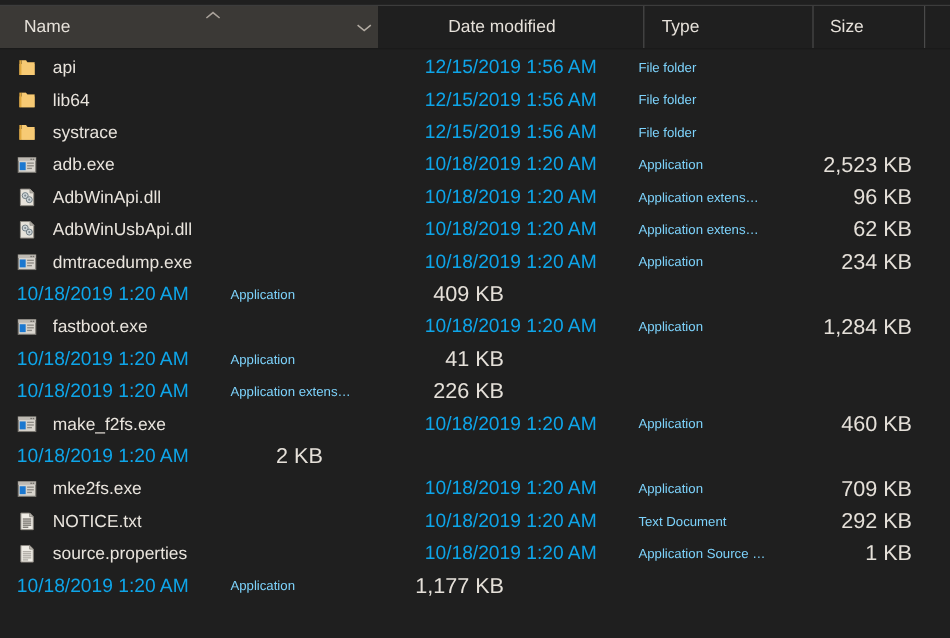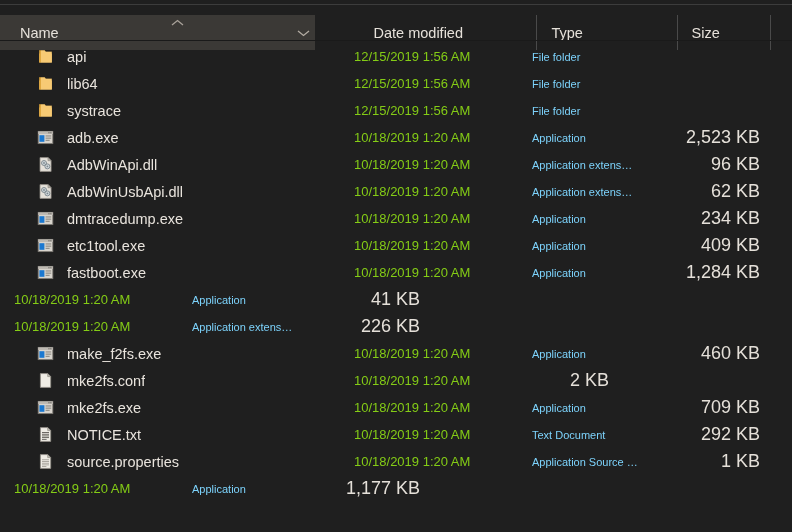--- a/index.html
+++ b/index.html
@@ -29,21 +29,21 @@
     width: 792px;
     height: 5px;
     background: #1f1f1f;
     border-bottom: 1px solid #3c3c3c;
     box-sizing: border-box;
   }
 
   
   .header {
     position: absolute;
-    top: 15px; left: 0;
+    top: 5px; left: 0;
     width: 792px;
     height: 35px;
     background: #1f1f1f;
     display: flex;
     align-items: center;
     box-sizing: border-box;
   }
   .hcell {
     position: relative;
     display: flex;
@@ -109,43 +109,43 @@
     position: relative;
     height: 27px;
     display: flex;
     align-items: center;
     box-sizing: border-box;
   }
   .cell-name {
     width: 340px;
     display: flex;
     align-items: center;
-    padding-left: 37px;
+    padding-left: 14px;
     box-sizing: border-box;
     overflow: hidden;
   }
   .icon {
     width: 17px;
     height: 17px;
     flex: 0 0 auto;
     margin-right: 13px;
     position: relative;
   }
   .icon svg { display: block; }
   .fname {
     font-size: 14.5px;
     color: #e9e4dd;
     white-space: nowrap;
     overflow: hidden;
     text-overflow: ellipsis;
   }
   .cell-date {
     width: 178px;
-    font-size: 13px;
-    color: #84cc16;
+    font-size: 16px;
+    color: #0ea5e9;
     padding-left: 14px;
     box-sizing: border-box;
     white-space: nowrap;
   }
   .cell-type {
     width: 151px;
     font-size: 11px;
     color: #7dd3fc;
     padding-left: 14px;
     box-sizing: border-box;
@@ -321,99 +321,75 @@
               <rect x="8.6" y="10.8" width="4.0" height="1.1" fill="#8d8a84"></rect>
             </svg>
           </span>
           <span class="fname">dmtracedump.exe</span>
         </div>
         <div class="cell-date">10/18/2019 1:20 AM</div>
         <div class="cell-type">Application</div>
         <div class="cell-size">234 KB</div>
       </div>
       <div class="row">
+        <div class="cell-date">10/18/2019 1:20 AM</div>
+        <div class="cell-type">Application</div>
+        <div class="cell-size">409 KB</div>
+      </div>
+      <div class="row">
         <div class="cell-name">
           <span class="icon">
             <svg width="17" height="17" viewBox="0 0 17 17">
               <rect x="1.2" y="2.4" width="14.6" height="12.2" fill="#d8d4cd" stroke="#7d7a74" stroke-width="0.9"></rect>
               <rect x="1.2" y="2.4" width="14.6" height="2.6" fill="#bdb9b2"></rect>
               <rect x="11.3" y="3.2" width="1.3" height="1.1" fill="#6f6c67"></rect>
               <rect x="13.2" y="3.2" width="1.3" height="1.1" fill="#6f6c67"></rect>
               <rect x="2.4" y="6.2" width="5.0" height="6.6" fill="#1b78d0"></rect>
               <rect x="8.6" y="6.4" width="5.6" height="1.1" fill="#8d8a84"></rect>
               <rect x="8.6" y="8.6" width="5.6" height="1.1" fill="#8d8a84"></rect>
               <rect x="8.6" y="10.8" width="4.0" height="1.1" fill="#8d8a84"></rect>
             </svg>
           </span>
-          <span class="fname">etc1tool.exe</span>
-        </div>
-        <div class="cell-date">10/18/2019 1:20 AM</div>
-        <div class="cell-type">Application</div>
-        <div class="cell-size">409 KB</div>
+          <span class="fname">fastboot.exe</span>
+        </div>
+        <div class="cell-date">10/18/2019 1:20 AM</div>
+        <div class="cell-type">Application</div>
+        <div class="cell-size">1,284 KB</div>
+      </div>
+      <div class="row">
+        <div class="cell-date">10/18/2019 1:20 AM</div>
+        <div class="cell-type">Application</div>
+        <div class="cell-size">41 KB</div>
+      </div>
+      <div class="row">
+        <div class="cell-date">10/18/2019 1:20 AM</div>
+        <div class="cell-type">Application extens…</div>
+        <div class="cell-size">226 KB</div>
       </div>
       <div class="row">
         <div class="cell-name">
           <span class="icon">
             <svg width="17" height="17" viewBox="0 0 17 17">
               <rect x="1.2" y="2.4" width="14.6" height="12.2" fill="#d8d4cd" stroke="#7d7a74" stroke-width="0.9"></rect>
               <rect x="1.2" y="2.4" width="14.6" height="2.6" fill="#bdb9b2"></rect>
               <rect x="11.3" y="3.2" width="1.3" height="1.1" fill="#6f6c67"></rect>
               <rect x="13.2" y="3.2" width="1.3" height="1.1" fill="#6f6c67"></rect>
               <rect x="2.4" y="6.2" width="5.0" height="6.6" fill="#1b78d0"></rect>
               <rect x="8.6" y="6.4" width="5.6" height="1.1" fill="#8d8a84"></rect>
               <rect x="8.6" y="8.6" width="5.6" height="1.1" fill="#8d8a84"></rect>
               <rect x="8.6" y="10.8" width="4.0" height="1.1" fill="#8d8a84"></rect>
             </svg>
           </span>
-          <span class="fname">fastboot.exe</span>
-        </div>
-        <div class="cell-date">10/18/2019 1:20 AM</div>
-        <div class="cell-type">Application</div>
-        <div class="cell-size">1,284 KB</div>
-      </div>
-      <div class="row">
-        <div class="cell-date">10/18/2019 1:20 AM</div>
-        <div class="cell-type">Application</div>
-        <div class="cell-size">41 KB</div>
-      </div>
-      <div class="row">
-        <div class="cell-date">10/18/2019 1:20 AM</div>
-        <div class="cell-type">Application extens…</div>
-        <div class="cell-size">226 KB</div>
-      </div>
-      <div class="row">
-        <div class="cell-name">
-          <span class="icon">
-            <svg width="17" height="17" viewBox="0 0 17 17">
-              <rect x="1.2" y="2.4" width="14.6" height="12.2" fill="#d8d4cd" stroke="#7d7a74" stroke-width="0.9"></rect>
-              <rect x="1.2" y="2.4" width="14.6" height="2.6" fill="#bdb9b2"></rect>
-              <rect x="11.3" y="3.2" width="1.3" height="1.1" fill="#6f6c67"></rect>
-              <rect x="13.2" y="3.2" width="1.3" height="1.1" fill="#6f6c67"></rect>
-              <rect x="2.4" y="6.2" width="5.0" height="6.6" fill="#1b78d0"></rect>
-              <rect x="8.6" y="6.4" width="5.6" height="1.1" fill="#8d8a84"></rect>
-              <rect x="8.6" y="8.6" width="5.6" height="1.1" fill="#8d8a84"></rect>
-              <rect x="8.6" y="10.8" width="4.0" height="1.1" fill="#8d8a84"></rect>
-            </svg>
-          </span>
           <span class="fname">make_f2fs.exe</span>
         </div>
         <div class="cell-date">10/18/2019 1:20 AM</div>
         <div class="cell-type">Application</div>
         <div class="cell-size">460 KB</div>
       </div>
       <div class="row">
-        <div class="cell-name">
-          <span class="icon">
-            <svg width="17" height="17" viewBox="0 0 17 17">
-              <path d="M3.4 1.6 H10.7 L13.7 4.6 V15.4 H3.4 Z" fill="#efece5" stroke="#8e8a83" stroke-width="0.8"></path>
-              <path d="M10.7 1.6 L13.7 4.6 H10.7 Z" fill="#c3bfb7" stroke="#8e8a83" stroke-width="0.7"></path>
-            </svg>
-          </span>
-          <span class="fname">mke2fs.conf</span>
-        </div>
         <div class="cell-date">10/18/2019 1:20 AM</div>
         <div class="cell-size">2 KB</div>
       </div>
       <div class="row">
         <div class="cell-name">
           <span class="icon">
             <svg width="17" height="17" viewBox="0 0 17 17">
               <rect x="1.2" y="2.4" width="14.6" height="12.2" fill="#d8d4cd" stroke="#7d7a74" stroke-width="0.9"></rect>
               <rect x="1.2" y="2.4" width="14.6" height="2.6" fill="#bdb9b2"></rect>
               <rect x="11.3" y="3.2" width="1.3" height="1.1" fill="#6f6c67"></rect>

